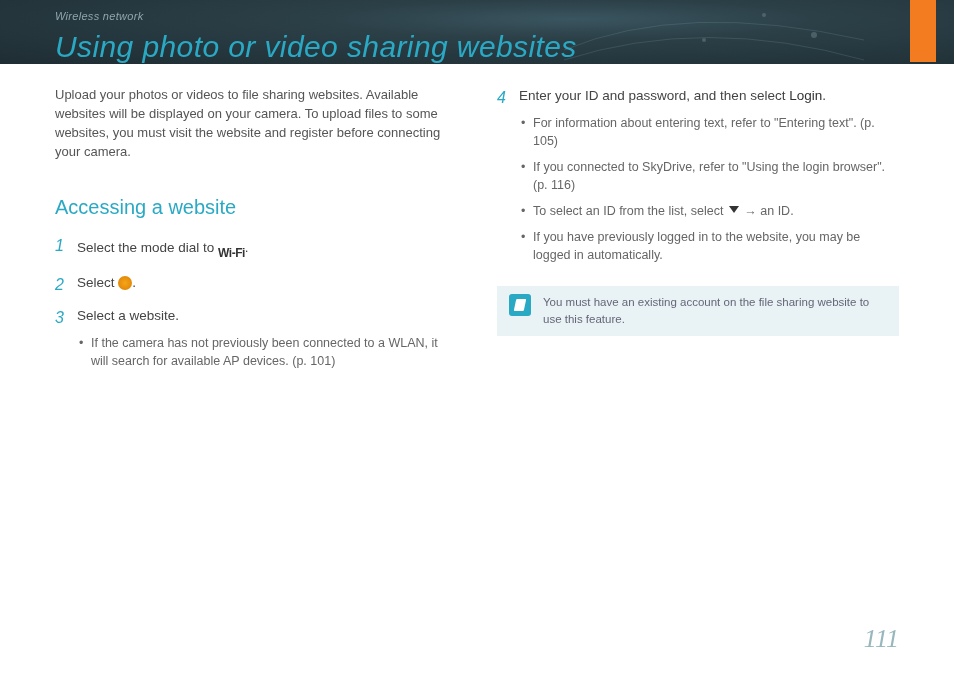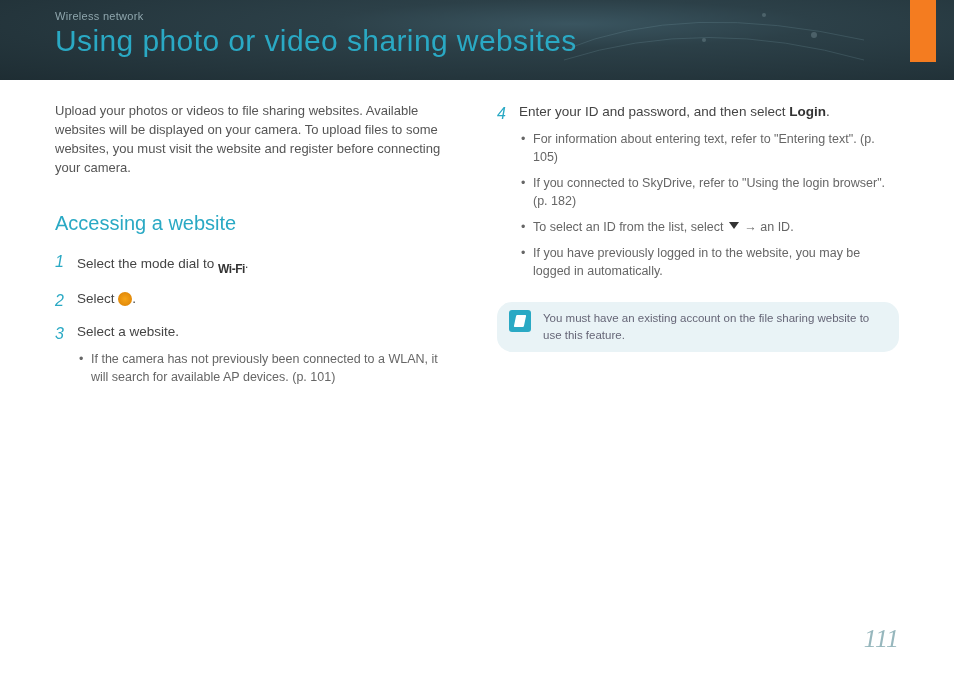--- a/index.html
+++ b/index.html
@@ -6,42 +6,43 @@
   body {
     width: 954px;
     height: 676px;
     font-family: Arial, Helvetica, sans-serif;
     background: #ffffff;
     position: relative;
     overflow: hidden;
     color: #555;
   }
   .header {
-    height: 80px;
+    height: 64px;
     background: radial-gradient(ellipse at 60% 30%, #3a5560 0%, #2c4048 30%, #1e2d33 100%);
     position: relative;
     padding: 10px 55px 0 55px;
+    font-style: italic;
   }
   .header::before {
     content: "";
     position: absolute;
     top: 0; right: 18px;
     width: 26px; height: 62px;
     background: #f47c20;
   }
   .breadcrumb {
     color: #8fa6ad;
     font-size: 11px;
     letter-spacing: 0.3px;
   }
   .page-title {
     color: #2aa9c4;
     font-size: 30px;
     font-weight: 400;
-    margin-top: 2px;
+    margin-top: 8px;
     letter-spacing: 0.4px;
   }
   .swirl {
     position: absolute;
     right: 90px; top: -10px;
     width: 300px; height: 100px;
     pointer-events: none;
     opacity: 0.22;
   }
   .content {
@@ -130,39 +131,38 @@
   }
   .note-box {
     display: flex;
     background: #e9f3f6;
     padding: 8px 12px;
     margin-top: 14px;
     font-size: 11.5px;
     color: #667;
     align-items: flex-start;
     gap: 12px;
-    border-radius: 15px;
   }
   .note-icon {
     width: 22px; height: 22px;
     background: #2aa9c4;
     border-radius: 3px;
     flex-shrink: 0;
     position: relative;
   }
   .note-icon::after {
     content: "";
     position: absolute;
     left: 6px; top: 5px;
     width: 10px; height: 12px;
     background: #fff;
     transform: skewX(-12deg);
     border-radius: 1px;
   }
-  .bold { font-weight: bold; color: #333; }
+  .bold { font-weight: normal; color: #333; }
   .page-number {
     position: absolute;
     right: 55px;
     bottom: 22px;
     font-style: italic;
     font-size: 26px;
     color: #97b7bd;
     font-family: Georgia, serif;
   }
 </style>
@@ -212,21 +212,21 @@
     </div>
   </div>
 
   <div class="col">
     <div class="step">
       <div class="step-num">4</div>
       <div class="step-body">
         <span>Enter your ID and password, and then select </span><span class="bold">Login</span><span>.</span>
         <ul class="bullets">
           <li>For information about entering text, refer to "Entering text". (p. 105)</li>
-          <li>If you connected to SkyDrive, refer to "Using the login browser". (p. 182)</li>
+          <li>If you connected to SkyDrive, refer to "Using the login browser". (p. 116)</li>
           <li>
             <span>To select an ID from the list, select </span><span class="dropdown-icon"></span><span> → an ID.</span>
           </li>
           <li>If you have previously logged in to the website, you may be logged in automatically.</li>
         </ul>
       </div>
     </div>
 
     <div class="note-box">
       <div class="note-icon"></div>

